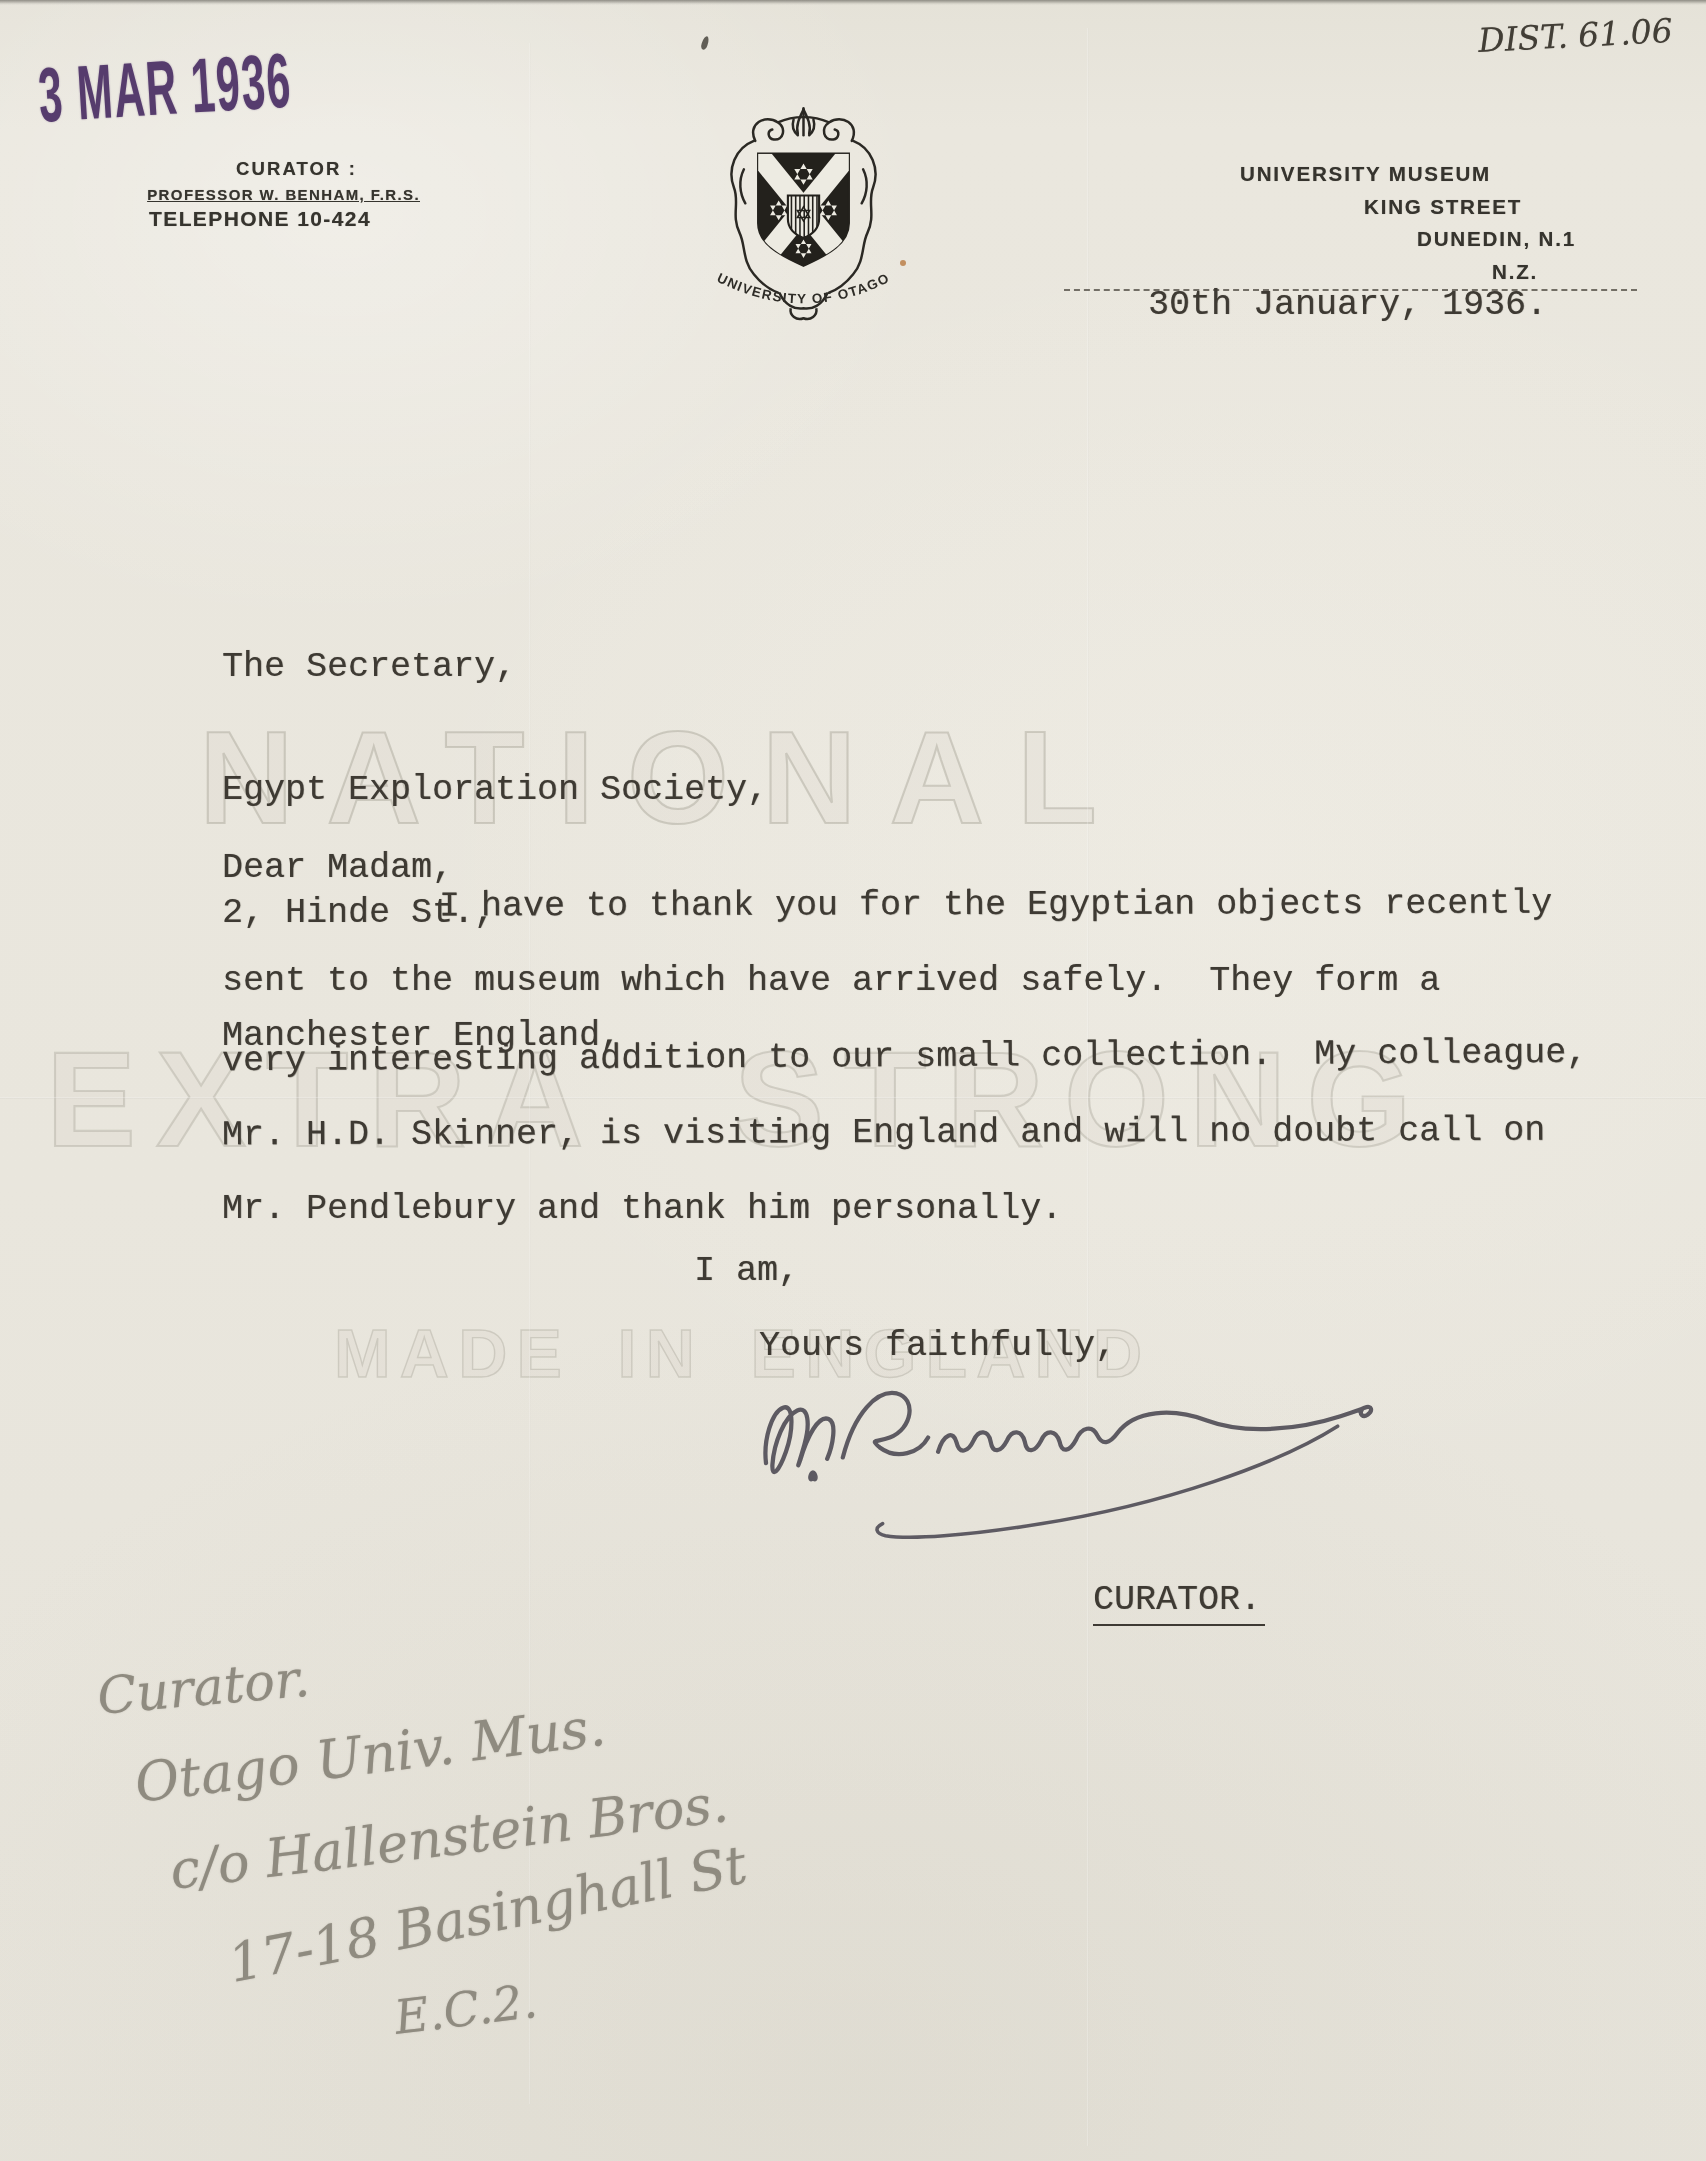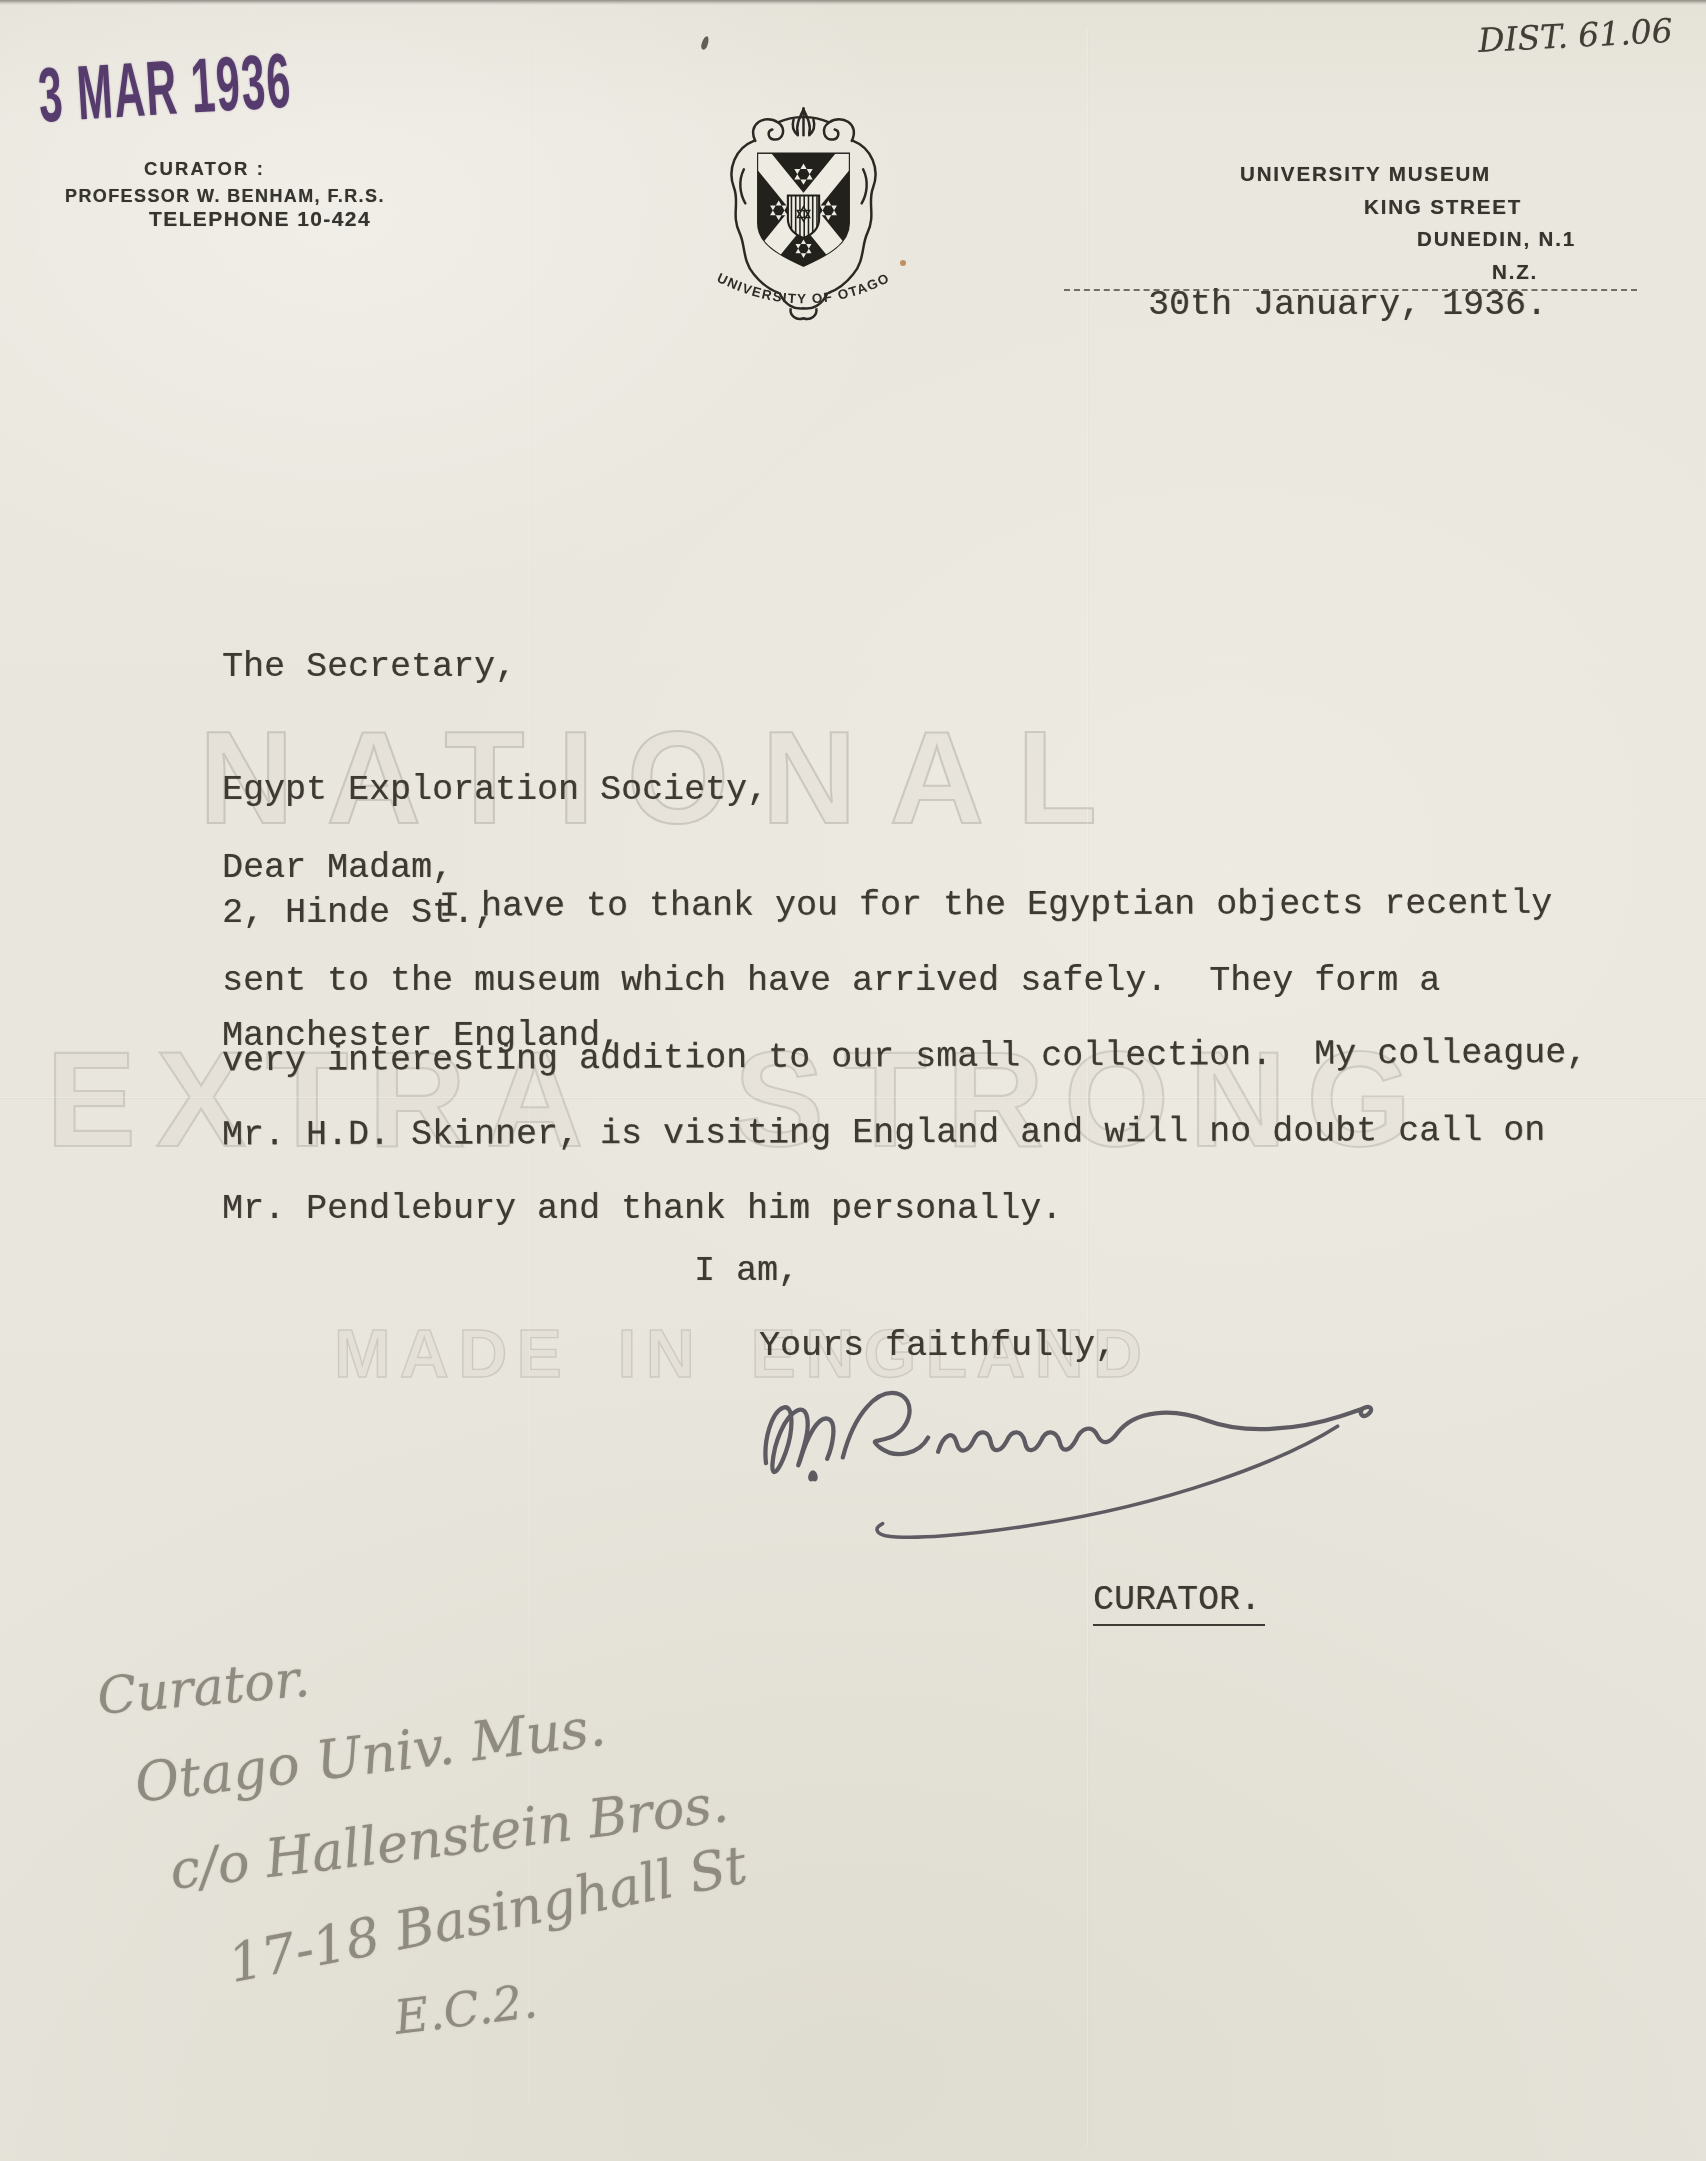--- a/index.html
+++ b/index.html
@@ -24,24 +24,24 @@
   .speck-orange{width:6.4px;height:6.4px;border-radius:50%;background:#b06a2a;opacity:0.7;}
   
   .wm{font-weight:700;color:rgba(150,146,132,0.05);
       -webkit-text-stroke:2.1px rgba(150,146,132,0.30);white-space:pre;text-align:center;}
   .wm1{font-size:131px;letter-spacing:33px;-webkit-text-stroke-color:rgba(148,144,130,0.34);}
   .wm2{font-size:135px;letter-spacing:20px;word-spacing:78px;}
   .wm3{font-size:68px;letter-spacing:9.2px;word-spacing:18.5px;-webkit-text-stroke-width:1.4px;}
   
   .lh{font-weight:700;color:#36342e;text-shadow:0 0 0.7px rgba(54,52,46,0.55);}
   .lh-small{font-size:18.5px;letter-spacing:2.1px;}
-  .lh-name{font-size:18px;letter-spacing:1.4px;}
+  .lh-name{font-size:15px;letter-spacing:1.4px;text-decoration:underline;}
   .lh-tel{font-size:21px;letter-spacing:1.4px;}
   .lh-addr{font-size:20.6px;letter-spacing:1.8px;}
-  .center{text-align:left;}
+  .center{text-align:right;}
   
   .tw{font-family:"Liberation Mono","DejaVu Sans Mono",monospace;font-size:35px;
       color:#3e3a33;white-space:pre;text-shadow:0.4px 0.4px 0.7px rgba(62,58,51,0.55);}
   .tw-underline{display:inline-block;border-bottom:2.8px solid #3e3a34;padding-right:11.4px;padding-bottom:2.1px;}
   .date-box{border-bottom:2.1px dashed rgba(62,58,50,0.70);height:44px;}
   .curator-sign{border-bottom:2.8px solid #3e3a34;padding-bottom:4.3px;padding-right:4.3px;}
   .recipient div{line-height:43px;}
   .body-line{line-height:40px;}
   
   .hand-ink{font-family:"DejaVu Serif", serif;font-style:italic;font-size:33px;

